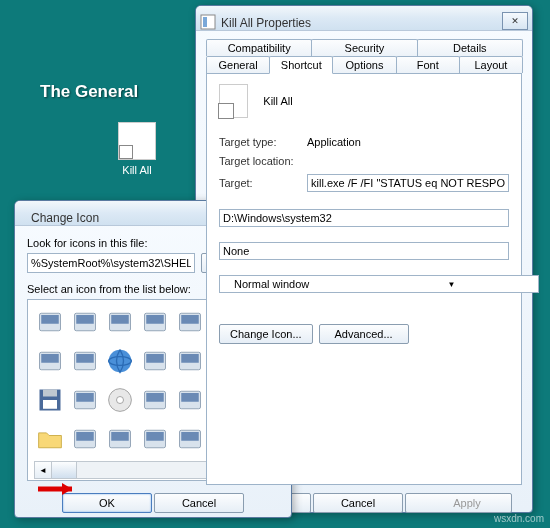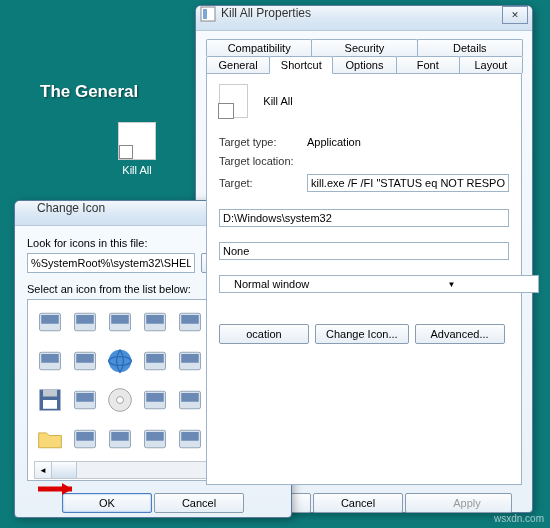--- a/index.html
+++ b/index.html
@@ -62,21 +62,21 @@
   border: 1px solid #5a7aa0;
   border-radius: 6px 6px 4px 4px;
   box-shadow: 2px 2px 8px rgba(0,0,0,0.3);
 }
 .titlebar {
   height: 24px;
   background: linear-gradient(to bottom, #f2f7fb 0%, #dce9f5 50%, #d0e1f0 100%);
   border-bottom: 1px solid #b8c8da;
   border-radius: 5px 5px 0 0;
   display: flex;
-  align-items: flex-start;
+  align-items: flex-end;
   padding: 0 4px;
   font-size: 12px;
   color: #333;
 }
 .titlebar .ticon {
   width: 16px; height: 16px;
   margin-right: 5px;
 }
 .winbtns {
   margin-left: auto;
@@ -360,37 +360,36 @@
         <div class="proprow">
           <div class="val">
             <div class="combo">
               <span>Normal window</span>
               <span class="drop">▼</span>
             </div>
           </div>
         </div>
         <div style="height:24px;"></div>
         <div style="display:flex; gap:6px;">
-          <div class="btn">ocation</div>
           <div class="btn">Change Icon...</div>
           <div class="btn">Advanced...</div>
         </div>
       </div>
     </div>
     <div class="dlgbtns">
       <div class="btn">OK</div>
       <div class="btn">Cancel</div>
       <div class="btn disabled">Apply</div>
     </div>
   </div>
 </div>
 
 <div class="window changeicon">
   <div class="titlebar">
-    <span style="margin-left:18px;">Change Icon</span>
+    <span style="margin-left:12px;">Change Icon</span>
     <div class="winbtns">
       <div class="winbtn">?</div>
       <div class="winbtn close">✕</div>
     </div>
   </div>
   <div class="body">
     <div>Look for icons in this file:</div>
     <div class="row1">
       <input class="txt" style="flex: 1 1 0%;" value="%SystemRoot%\system32\SHELL32">
       <div class="btn" style="min-width:56px;">Browse...</div>

